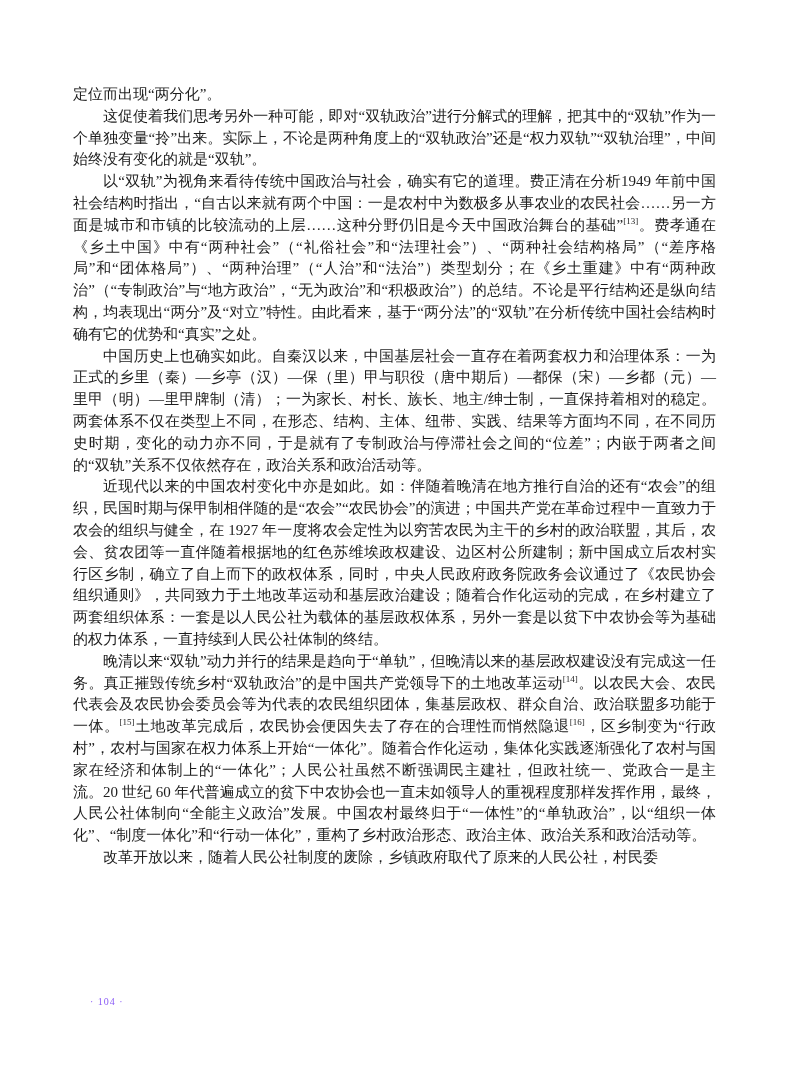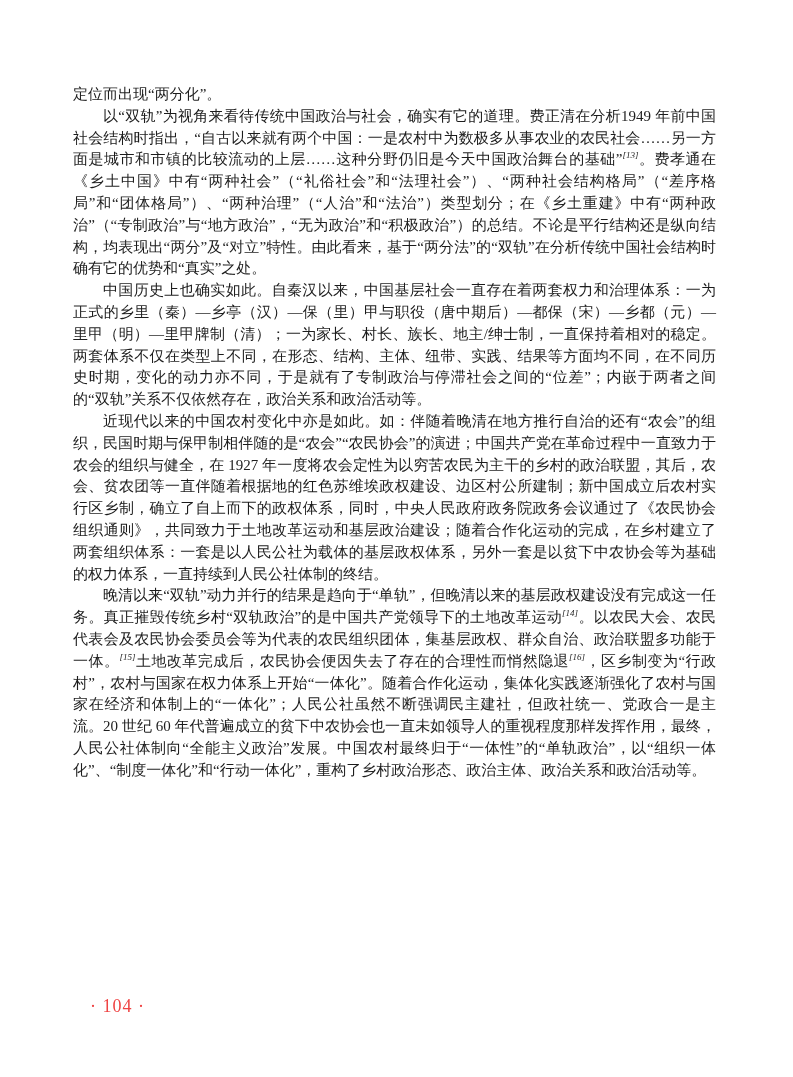--- a/index.html
+++ b/index.html
@@ -33,36 +33,37 @@
     text-indent: 2em;
   }
   p.continuation {
     text-indent: 0;
   }
   sup.cite {
     font-size: 9px;
     line-height: 0;
     vertical-align: super;
     letter-spacing: 0;
-    font-style: italic;
   }
   .footer {
     position: absolute;
     left: 90px;
     top: 996px;
-    font-size: 18px;
-    color: #ef4444;
+    font-size: 10px;
+    color: #8b5cf6;
     letter-spacing: 1px;
   }
 </style>
 </head>
 <body>
 
 <div class="page" style="background: rgb(255, 255, 255); color: rgb(28, 28, 28);">
   <div class="text-block">
       <p class="continuation">定位而出现“两分化”。</p>
+      <p class="paragraph">这促使着我们思考另外一种可能，即对“双轨政治”进行分解式的理解，把其中的“双轨”作为一个单独变量“拎”出来。实际上，不论是两种角度上的“双轨政治”还是“权力双轨”“双轨治理”，中间始终没有变化的就是“双轨”。</p>
       <p class="paragraph">以“双轨”为视角来看待传统中国政治与社会，确实有它的道理。费正清在分析1949 年前中国社会结构时指出，“自古以来就有两个中国：一是农村中为数极多从事农业的农民社会……另一方面是城市和市镇的比较流动的上层……这种分野仍旧是今天中国政治舞台的基础”<sup class="cite">[13]</sup>。费孝通在《乡土中国》中有“两种社会”（“礼俗社会”和“法理社会”）、“两种社会结构格局”（“差序格局”和“团体格局”）、“两种治理”（“人治”和“法治”）类型划分；在《乡土重建》中有“两种政治”（“专制政治”与“地方政治”，“无为政治”和“积极政治”）的总结。不论是平行结构还是纵向结构，均表现出“两分”及“对立”特性。由此看来，基于“两分法”的“双轨”在分析传统中国社会结构时确有它的优势和“真实”之处。</p>
       <p class="paragraph">中国历史上也确实如此。自秦汉以来，中国基层社会一直存在着两套权力和治理体系：一为正式的乡里（秦）—乡亭（汉）—保（里）甲与职役（唐中期后）—都保（宋）—乡都（元）—里甲（明）—里甲牌制（清）；一为家长、村长、族长、地主/绅士制，一直保持着相对的稳定。两套体系不仅在类型上不同，在形态、结构、主体、纽带、实践、结果等方面均不同，在不同历史时期，变化的动力亦不同，于是就有了专制政治与停滞社会之间的“位差”；内嵌于两者之间的“双轨”关系不仅依然存在，政治关系和政治活动等。</p>
       <p class="paragraph">近现代以来的中国农村变化中亦是如此。如：伴随着晚清在地方推行自治的还有“农会”的组织，民国时期与保甲制相伴随的是“农会”“农民协会”的演进；中国共产党在革命过程中一直致力于农会的组织与健全，在 1927 年一度将农会定性为以穷苦农民为主干的乡村的政治联盟，其后，农会、贫农团等一直伴随着根据地的红色苏维埃政权建设、边区村公所建制；新中国成立后农村实行区乡制，确立了自上而下的政权体系，同时，中央人民政府政务院政务会议通过了《农民协会组织通则》，共同致力于土地改革运动和基层政治建设；随着合作化运动的完成，在乡村建立了两套组织体系：一套是以人民公社为载体的基层政权体系，另外一套是以贫下中农协会等为基础的权力体系，一直持续到人民公社体制的终结。</p>
       <p class="paragraph">晚清以来“双轨”动力并行的结果是趋向于“单轨”，但晚清以来的基层政权建设没有完成这一任务。真正摧毁传统乡村“双轨政治”的是中国共产党领导下的土地改革运动<sup class="cite">[14]</sup>。以农民大会、农民代表会及农民协会委员会等为代表的农民组织团体，集基层政权、群众自治、政治联盟多功能于一体。<sup class="cite">[15]</sup>土地改革完成后，农民协会便因失去了存在的合理性而悄然隐退<sup class="cite">[16]</sup>，区乡制变为“行政村”，农村与国家在权力体系上开始“一体化”。随着合作化运动，集体化实践逐渐强化了农村与国家在经济和体制上的“一体化”；人民公社虽然不断强调民主建社，但政社统一、党政合一是主流。20 世纪 60 年代普遍成立的贫下中农协会也一直未如领导人的重视程度那样发挥作用，最终，人民公社体制向“全能主义政治”发展。中国农村最终归于“一体性”的“单轨政治”，以“组织一体化”、“制度一体化”和“行动一体化”，重构了乡村政治形态、政治主体、政治关系和政治活动等。</p>
+      <p class="paragraph">改革开放以来，随着人民公社制度的废除，乡镇政府取代了原来的人民公社，村民委</p>
     </div>
   <div class="footer">· 104 ·</div>
 </div>
 
 </body></html>

